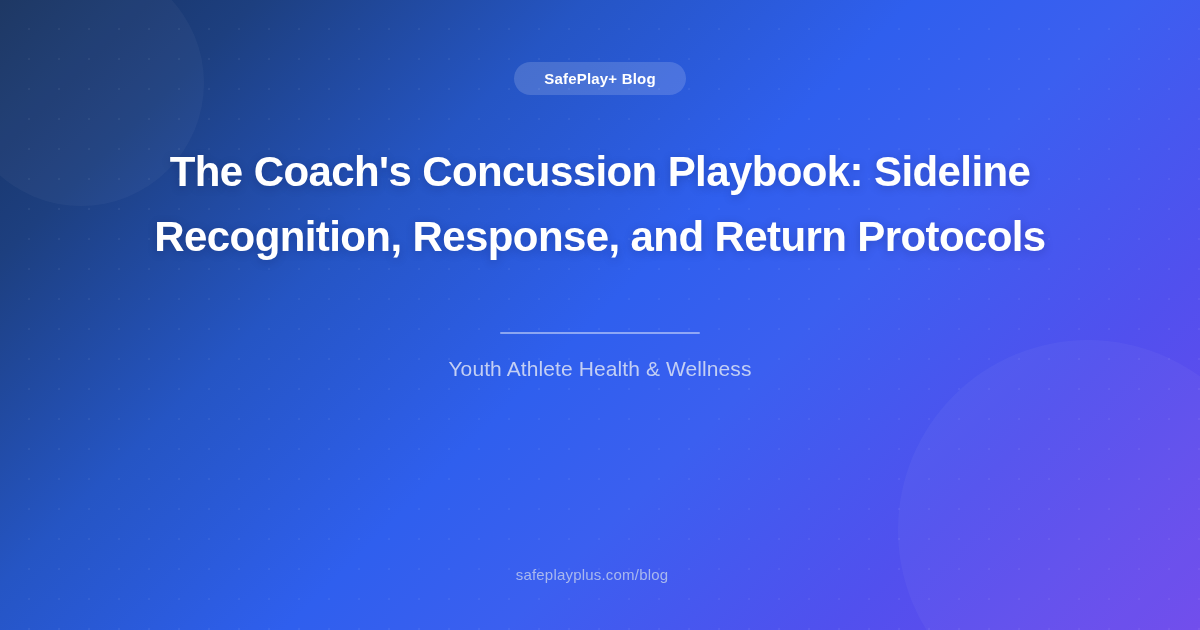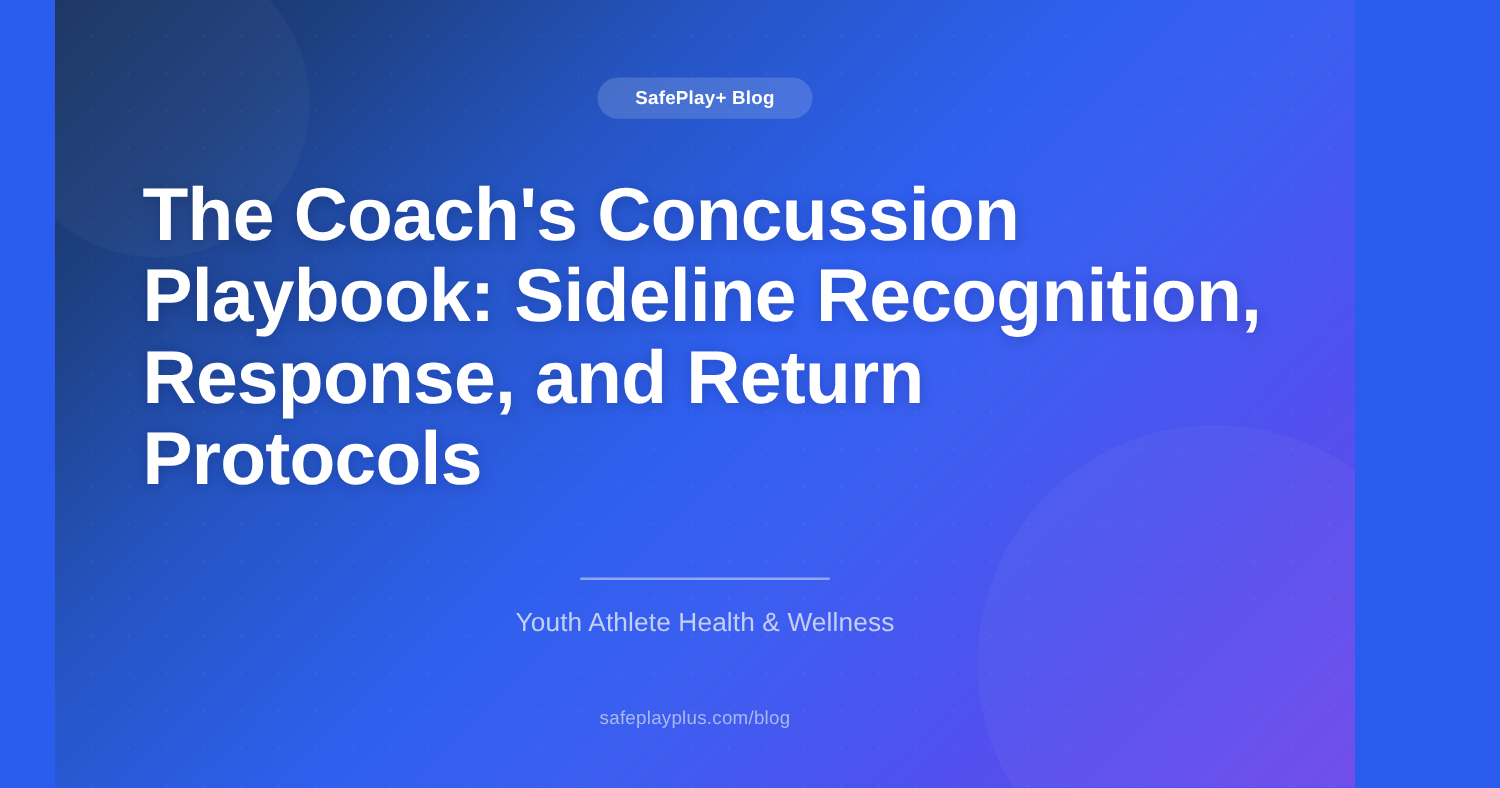--- a/index.html
+++ b/index.html
@@ -9,33 +9,32 @@
   body {
     width: 1200px;
     height: 630px;
     overflow: hidden;
     font-family: "Liberation Sans", sans-serif;
     background: #2a5ced;
   }
 
   #og-card {
     position: relative;
-    width: 1040px;
+    width: 1200px;
     height: 630px;
     overflow: hidden;
     background:
       linear-gradient(135deg,
         #16315f 0%,
         #1d3f7f 14%,
         #2555c4 32%,
         #2f5fee 50%,
         #3b5ff0 62%,
         #5150ee 80%,
         #6d47ec 100%);
-    margin-left: 44px;
   }
 
   
   #dot-grid {
     position: absolute;
     inset: 0;
     background-image:
       radial-gradient(rgba(255,255,255,0.055) 1.1px, transparent 1.2px);
     background-size: 30px 30px;
     background-position: 14px 14px;
@@ -87,22 +86,23 @@
     font-size: 15px;
     font-weight: bold;
     letter-spacing: 0.2px;
     white-space: nowrap;
   }
 
   #title {
     margin: 0;
     margin-top: 44px;
     width: 900px;
+    text-align: center;
     color: #ffffff;
-    font-size: 60px;
+    font-size: 42px;
     line-height: 65px;
     font-weight: bold;
     letter-spacing: -0.6px;
     text-shadow: 0 2px 10px rgba(10,20,60,0.22);
   }
 
   #divider {
     margin-top: 63px;
     width: 200px;
     height: 2px;

